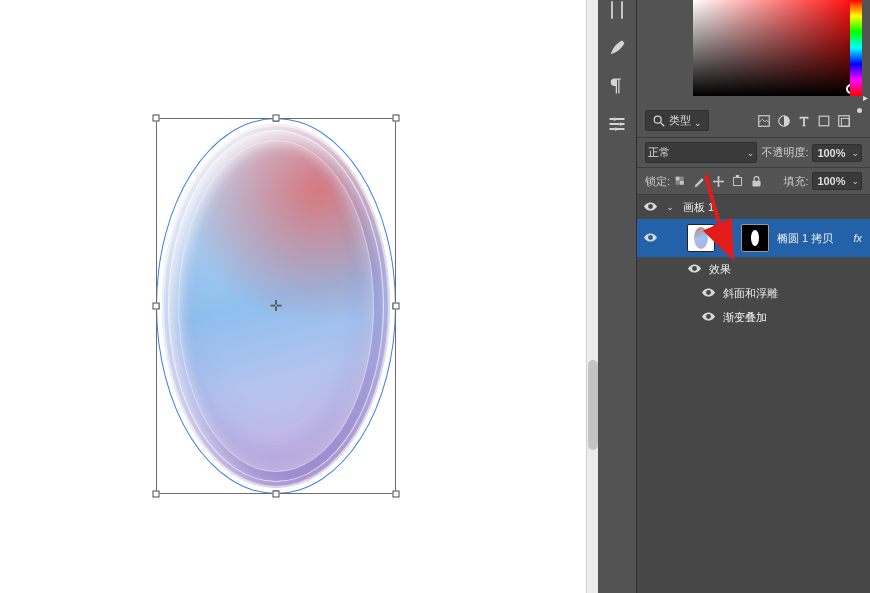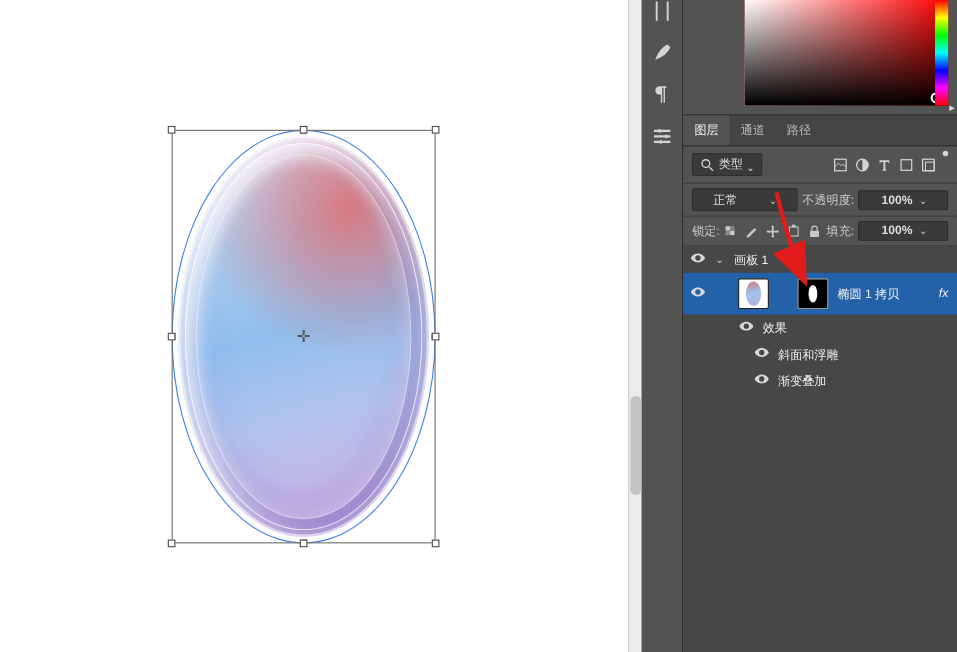--- a/index.html
+++ b/index.html
@@ -65,21 +65,21 @@
   
   .filter-row { display:flex; align-items:center; gap:6px; padding:6px 8px; border-bottom:1px solid #3d3d3d; }
   .filter-row svg, .filter-row .ficon { width:14px; height:14px; fill:#d4d4d4; color:#d4d4d4; display:block; }
   .filter-search { display:flex; align-items:flex-end; gap:3px; background:#3a3a3a; border:1px solid #2f2f2f; padding:2px 6px; border-radius:2px; }
   .filter-search span.caret { font-size:9px; }
   .ml-auto { margin-left:auto; }
   .dot { width:5px; height:5px; border-radius:50%; background:#d4d4d4; align-self:flex-start; margin-top:-2px; }
 
   
   .row { display:flex; align-items:center; gap:4px; padding:4px 8px; border-bottom:1px solid #3d3d3d; }
-  .dropdown { flex:0 0 auto; display:flex; align-items:center; gap:4px; background:#3a3a3a; border:1px solid #2f2f2f; padding:2px 18px; border-radius:2px; }
+  .dropdown { flex:0 0 auto; display:flex; align-items:center; gap:4px; background:#3a3a3a; border:1px solid #2f2f2f; padding:2px 2px; border-radius:2px; }
   .dropdown.wide { flex:1 1 auto; min-width:0; }
   .dropdown .caret { font-size:9px; color:#ccc; margin-left:auto; }
   .label { color:#ccc; white-space:nowrap; }
   .pct { min-width:32px; text-align:center;font-weight:bold; }
   .lockicons { display:flex; gap:6px; align-items:center; }
   .lockicons svg { width:13px; height:13px; fill:#c8c8c8; }
 
   
   .layers { flex:1; background:#474747; overflow:hidden; }
   .layer-row { display:flex; align-items:center; height:24px; padding:0 6px; gap:8px; }
@@ -157,25 +157,20 @@
 <div class="right">
 
   <div class="color-panel color-wrap">
     <div class="color-box">
       <div class="indicator"></div>
     </div>
     <div class="hue"></div>
     <div class="expand-arrow">▸</div>
   </div>
 
-  <div class="tabs">
-    <div class="tab active">图层</div>
-    <div class="tab">通道</div>
-    <div class="tab">路径</div>
-  </div>
 
   <div class="filter-row">
     <div class="filter-search">
       <svg viewBox="0 0 16 16">
           <circle cx="6.5" cy="6.5" r="4" stroke="#d4d4d4" fill="none" stroke-width="1.4"></circle>
           <path d="M10 10l4 4" stroke="#d4d4d4" stroke-width="1.4"></path>
         </svg>
       <span>类型</span>
       <span class="caret">⌄</span>
     </div>

